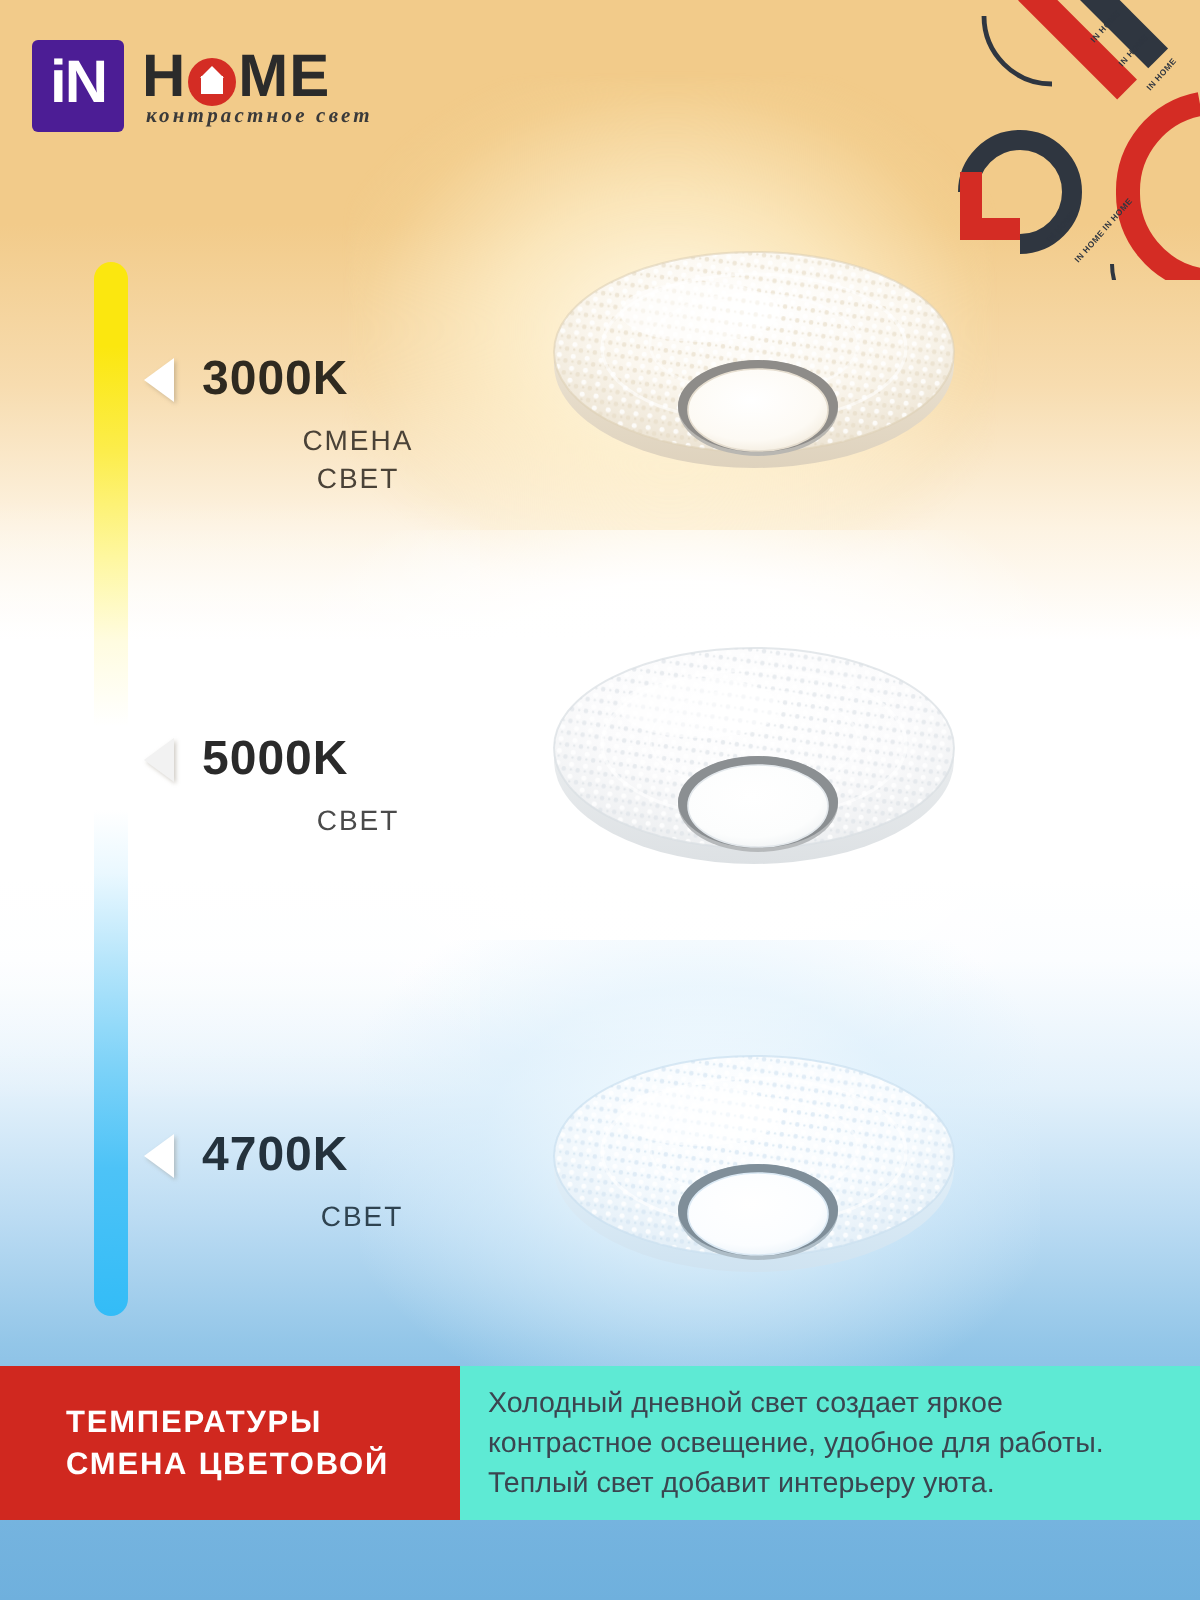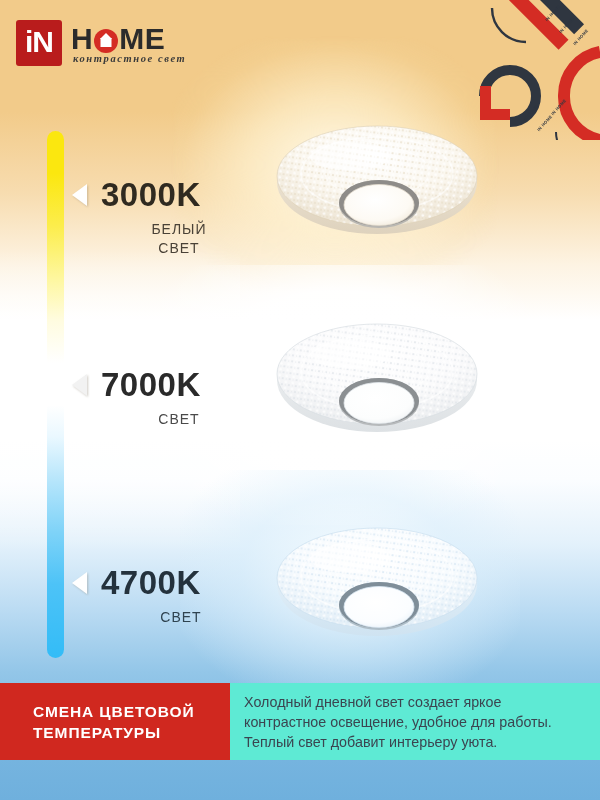--- a/index.html
+++ b/index.html
@@ -54,21 +54,21 @@
   }
   
   .left-wash {
     position:absolute; left:0; top:250px; width:240px; height:300px;
     background:linear-gradient(to bottom, rgba(255,255,255,0.0), rgba(255,255,255,0.85) 35%, rgba(255,255,255,0.9) 60%, rgba(255,255,255,0));
   }
 
   
   .logo { position:absolute; left:16px; top:20px; display:flex; align-items:flex-start; }
   .logo-mark {
-    width:46px; height:46px; background:#b91c1c; border-radius:3px;
+    width:46px; height:46px; background:#4c1d95; border-radius:3px;
     position:relative; flex:none;padding-left:19px;
   }
   .logo-mark .mark-txt {
     position:absolute; inset:0;
     color:#ffffff; font-weight:bold; font-size:30px; letter-spacing:-1px;
     display:flex; align-items:center; justify-content:center;
     font-family:"Liberation Sans", sans-serif;
     padding-bottom:2px;
   }
   .logo-right { margin-left:9px; position:relative; padding-top:2px; }
@@ -133,21 +133,21 @@
   .trow { display:flex; align-items:center; }
   .tri {
     width:0; height:0;
     border-top:11px solid transparent;
     border-bottom:11px solid transparent;
     border-right:15px solid #ffffff;
     filter:drop-shadow(1px 1px 1px rgba(120,110,90,0.35));
     flex:none;
   }
   .kelvin {
-    font-size:33px; font-weight:bold; letter-spacing:0.5px;
+    font-size:24px; font-weight:bold; letter-spacing:0.5px;
     margin-left:14px; line-height:1;
   }
   .sub {
     font-size:14px; letter-spacing:1.0px; text-align:center; line-height:19px;
     margin-top:9px; width:170px; margin-left:22px;
   }
   .t-warm .kelvin { color:#2f2a20; }
   .t-warm .sub    { color:#4a4237; }
   .t-white .kelvin{ color:#2a2a2a; }
   .t-white .sub   { color:#4a4a4a; }
@@ -235,29 +235,29 @@
   </div>
 
   <div class="temp-bar"></div>
 
   <div class="tblock t-warm" style="left:72px; top:178px;">
     <div class="trow">
       <span class="tri"></span>
       <span class="kelvin">3000K</span>
     </div>
     <div class="sub">
-      <div>БЕЛЫЙ</div>
+      <div>СМЕНА</div>
       <div>СВЕТ</div>
     </div>
   </div>
 
   <div class="tblock t-white" style="left:72px; top:368px;">
     <div class="trow">
       <span class="tri" style="border-right-color:#f2f2f2;"></span>
-      <span class="kelvin">7000K</span>
+      <span class="kelvin">5000K</span>
     </div>
     <div class="sub">
       <div>СВЕТ</div>
     </div>
   </div>
 
   <div class="tblock t-cool" style="left:72px; top:566px;">
     <div class="trow">
       <span class="tri"></span>
       <span class="kelvin">4700K</span>
@@ -382,21 +382,21 @@
       <ellipse cx="107" cy="84" rx="40" ry="24" fill="#aebdc7"></ellipse>
       <ellipse cx="107" cy="83" rx="40" ry="23" fill="#7f8e99"></ellipse>
       <ellipse cx="107" cy="85" rx="35" ry="20.5" fill="url(#diffC)"></ellipse>
       <ellipse cx="107" cy="85" rx="35" ry="20.5" fill="none" stroke="#dceaf5" stroke-width="0.8"></ellipse>
       <ellipse cx="78" cy="36" rx="40" ry="15" fill="#ffffff" opacity="0.6"></ellipse>
     </svg>
   </div>
 
   <div class="banner">
     <div class="banner-red">
+      <div class="bt">ТЕМПЕРАТУРЫ</div>
       <div class="bt">СМЕНА ЦВЕТОВОЙ</div>
-      <div class="bt">ТЕМПЕРАТУРЫ</div>
     </div>
     <div class="banner-white">
       <div class="desc">Холодный дневной свет создает яркое контрастное освещение, удобное для работы. Теплый свет добавит интерьеру уюта.</div>
     </div>
   </div>
 
 </div>
 
 </body></html>

